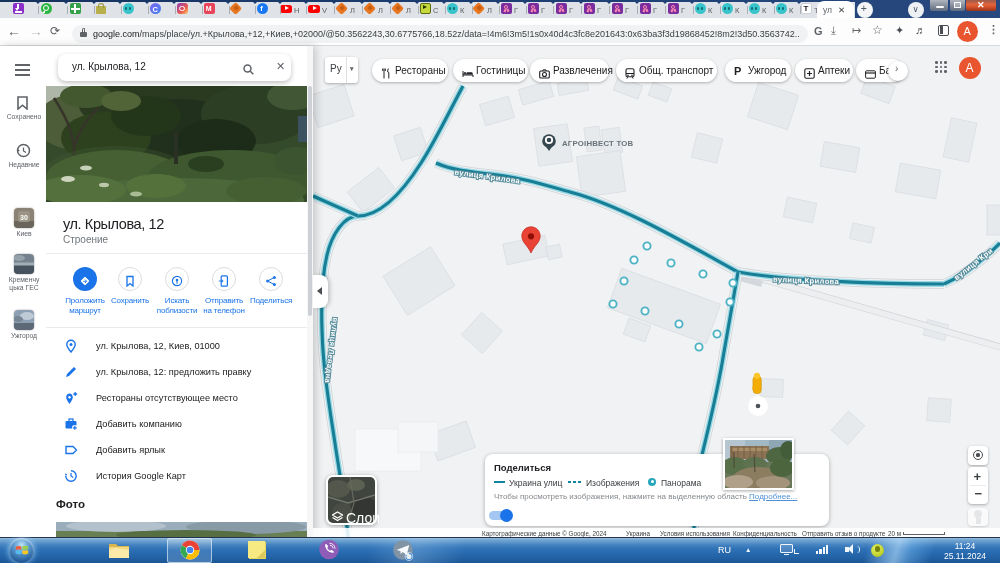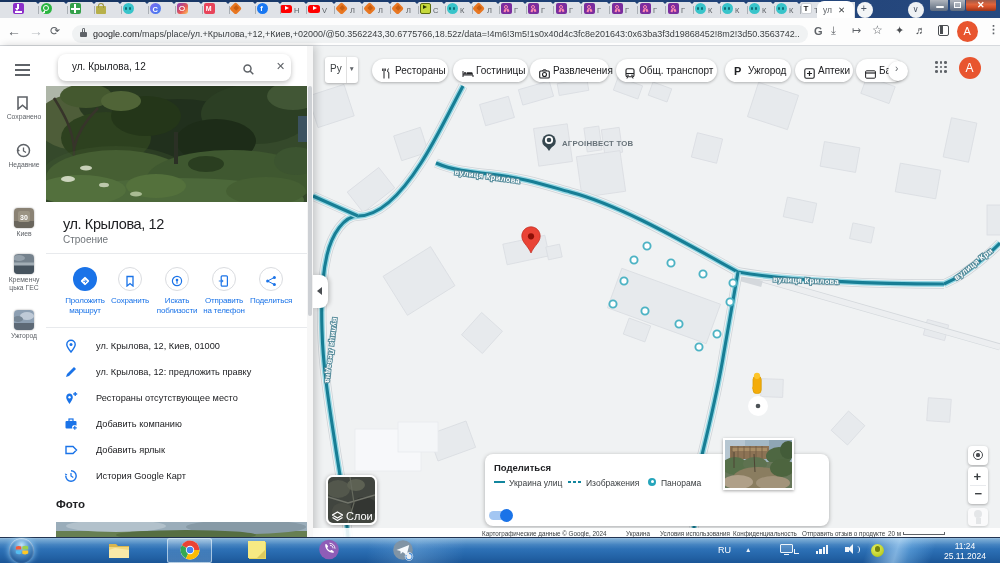--- a/index.html
+++ b/index.html
@@ -516,20 +516,21 @@
 <div class="abs" style="left:494px;top:462px;font-size:9.5px;font-weight:bold;color:#202124">Поделиться</div>
 <div class="abs" style="left:494px;top:481px;width:11px;height:2.4px;background:#12869e"></div>
 <div class="abs" style="left:509px;top:478px;font-size:8.5px;color:#3c4043">Украина улиц</div>
 <div class="abs" style="left:568px;top:481px;width:3.2px;height:2.4px;background:#12869e"></div>
 <div class="abs" style="left:573px;top:481px;width:3.2px;height:2.4px;background:#12869e"></div>
 <div class="abs" style="left:578px;top:481px;width:3.2px;height:2.4px;background:#12869e"></div>
 <div class="abs" style="left:586px;top:478px;font-size:8.5px;color:#3c4043">Изображения</div>
 <div class="abs" style="left:648px;top:477.5px;width:8px;height:8px;border-radius:50%;background:#26a5bb"></div>
 <div class="abs" style="left:650.5px;top:480px;width:3px;height:3px;border-radius:50%;background:#fff"></div>
 <div class="abs" style="left:661px;top:478px;font-size:8.5px;color:#3c4043">Панорама</div>
+<div class="abs" style="left:494px;top:492px;font-size:8px;color:#85898d;white-space:nowrap">Чтобы просмотреть изображения, нажмите на выделенную область <span style="color:#4f8fd6;text-decoration:underline">Подробнее...</span></div>
 <div class="abs" style="left:489px;top:511px;width:19px;height:9px;border-radius:5px;background:#a3c6f2"></div>
 <div class="abs" style="left:500px;top:508.5px;width:13px;height:13px;border-radius:50%;background:#1a73e8"></div>
 <div class="abs" style="left:723px;top:438px;width:71px;height:52px;background:#fff;box-shadow:0 1px 3px rgba(0,0,0,.35);padding:2px">
 <svg width="67" height="48" viewBox="0 0 67 48">
 <rect width="67" height="48" fill="#a3b8c5"></rect>
 <rect x="0" y="0" width="20" height="20" fill="#b6c6d1"></rect>
 <rect x="44" y="0" width="23" height="18" fill="#8fa6b5"></rect>
 <rect x="5" y="6" width="39" height="13" fill="#8d7355"></rect>
 <rect x="7" y="8" width="35" height="3" fill="#a98e67"></rect>
 <path d="M7,6 L7,19 M13,6 L13,19 M19,6 L19,19 M25,6 L25,19 M31,6 L31,19 M37,6 L37,19" stroke="#6e5a42" stroke-width="0.8"></path>
@@ -551,21 +552,21 @@
         <ellipse cx="36" cy="30" rx="13" ry="10" fill="#333632"></ellipse>
 <ellipse cx="28" cy="8" rx="9" ry="6" fill="#5d6153"></ellipse>
         <ellipse cx="14" cy="34" rx="10" ry="8" fill="#4a4d45"></ellipse>
 <path d="M0,20 L20,26 L47,18" stroke="#71746a" stroke-width="1.5" fill="none"></path>
 <path d="M22,0 L26,26 L20,46" stroke="#666a5e" stroke-width="1.2" fill="none"></path>
       </svg></div>
 <div class="abs" style="left:332px;top:508px;width:11px;height:11px"><svg width="11" height="11">
         <path d="M5.5,1 L10.5,4 L5.5,7 L0.5,4 Z" fill="none" stroke="#fff" stroke-width="1.2"></path>
         <path d="M0.5,6.5 L5.5,9.5 L10.5,6.5" fill="none" stroke="#fff" stroke-width="1.2"></path>
       </svg></div>
-<div class="abs" style="left:346px;top:509.5px;font-size:11px;color:#fff">Слои</div>
+<div class="abs" style="left:346px;top:509.5px;font-size:14px;color:#fff">Слои</div>
 <div class="abs" style="left:968px;top:446px;width:20px;height:19px;background:#fff;border-radius:4px;box-shadow:0 1px 3px rgba(0,0,0,.3)"></div>
 <div class="abs" style="left:973px;top:450px;width:10px;height:10px;border:1.6px solid #4a4d51;border-radius:50%"></div>
 <div class="abs" style="left:976.4px;top:453.4px;width:3.2px;height:3.2px;background:#4a4d51;border-radius:50%"></div>
 <div class="abs" style="left:968px;top:467px;width:20px;height:37px;background:#fff;border-radius:4px;box-shadow:0 1px 3px rgba(0,0,0,.3)"></div>
 <div class="abs" style="left:973.5px;top:469px;font-size:13px;color:#3c4043;font-weight:bold">+</div>
 <div class="abs" style="left:970px;top:485px;width:16px;height:1px;background:#e8eaed"></div>
 <div class="abs" style="left:974.5px;top:486px;font-size:13px;color:#3c4043;font-weight:bold">−</div>
 <div class="abs" style="left:968px;top:508px;width:20px;height:18px;background:#fdfdfd;border-radius:4px;box-shadow:0 1px 3px rgba(0,0,0,.2);opacity:.8"></div>
 <div class="abs" style="left:974px;top:510px;width:8px;height:8px;border-radius:50%;background:#e4e6e8"></div>
 <div class="abs" style="left:975.5px;top:518px;width:5px;height:6px;background:#e4e6e8"></div>

